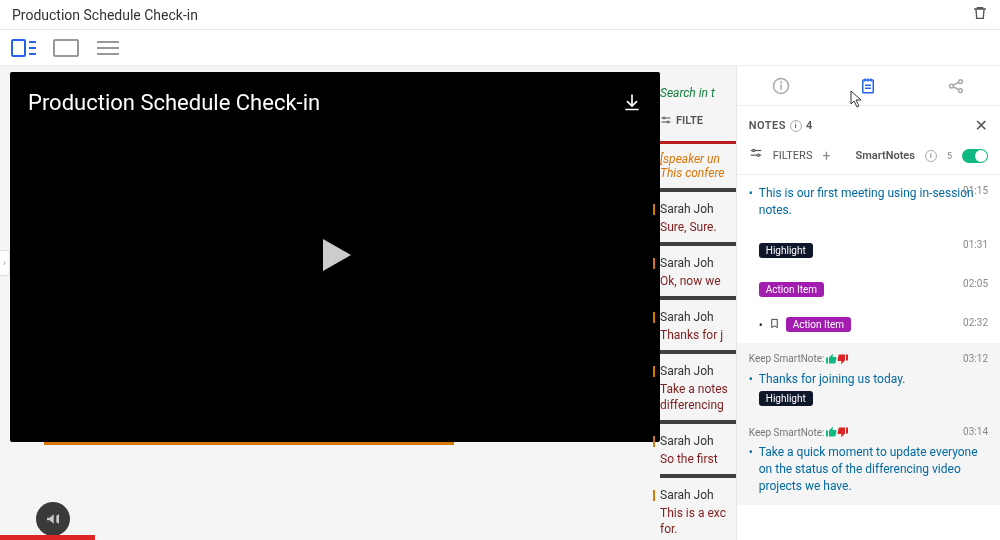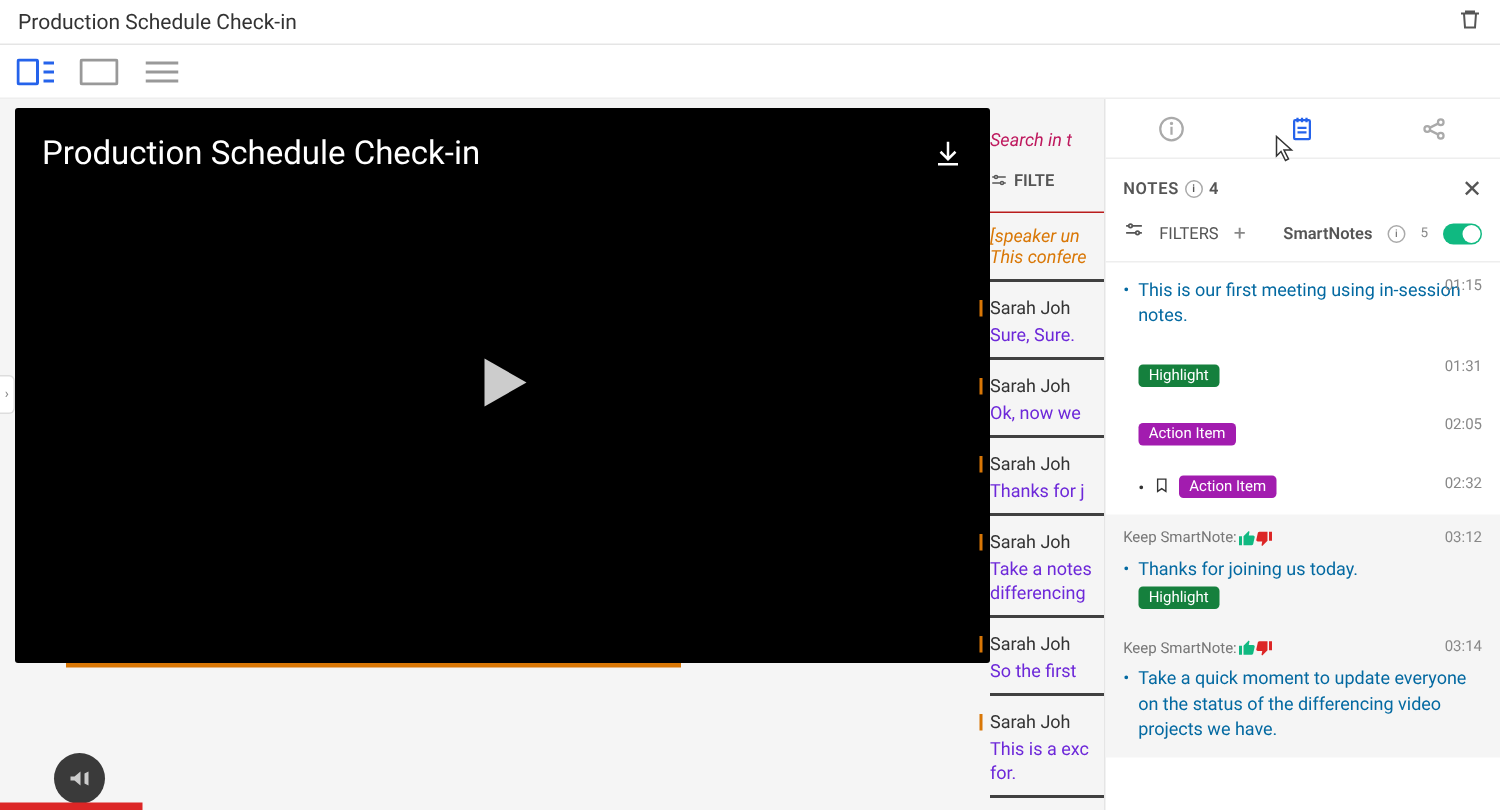--- a/index.html
+++ b/index.html
@@ -20,27 +20,27 @@
 .video-title { position: absolute; top: 18px; left: 18px; color: #fff; font-size: 22px; font-weight: 400; }
 .play-triangle { position: absolute; top: 50%; left: 50%; transform: translate(-50%, -50%); }
 .download-icon { position: absolute; top: 20px; right: 18px; color: #fff; }
 .video-progress { position: absolute; bottom: -3px; left: 34px; width: 410px; height: 3px; background: #d97706; }
 
 .bottom-left { position: absolute; bottom: 0; left: 0; height: 36px; width: 100%; }
 .feedback-circle { position: absolute; left: 36px; bottom: 4px; width: 34px; height: 34px; border-radius: 50%; background: #3a3a3a; display: flex; align-items: center; justify-content: center; }
 .red-bar { position: absolute; bottom: 0; left: 0; width: 95px; height: 5px; background: #dc2626; }
 
 .mid-col { width: 78px; padding-top: 14px; font-size: 12px; color: #666; }
-.search-row { color: #be185d; font-style: italic; font-size: 12px; padding: 6px 0; }
-.filter-row { display: flex; align-items: center; gap: 4px; font-size: 11px; font-weight: 600; color: #555; padding: 8px 0 14px 0; border-bottom: 1px solid #b91c1c; }
-.transcript-item { padding: 8px 0; border-bottom: 2px solid #404040; font-size: 12px; }
+.search-row { color: #15803d; font-style: italic; font-size: 12px; padding: 6px 0; }
+.filter-row { display: flex; align-items: center; gap: 4px; font-size: 11px; font-weight: 600; color: #555; padding: 8px 0 14px 0; border-bottom: 3px solid #b91c1c; }
+.transcript-item { padding: 8px 0; border-bottom: 4px solid #404040; font-size: 12px; }
 .transcript-unknown { color: #d97706; font-style: italic; }
 .transcript-speaker { color: #333; font-size: 12px; padding: 2px 0; position: relative; }
 .transcript-speaker::before { content: ""; position: absolute; left: -7px; top: 4px; width: 2px; height: 11px; background: #d97706; }
-.transcript-text { color: #6d28d9; font-size: 12px; padding-top: 2px; }
+.transcript-text { color: #7f1d1d; font-size: 12px; padding-top: 2px; }
 
 .right-panel { width: 272px; background: #fff; border-left: 1px solid #e5e5e5; display: flex; flex-direction: column; position: relative; }
 .panel-tabs { height: 40px; display: flex; align-items: center; justify-content: space-around; border-bottom: 1px solid #eee; }
 .panel-tab { width: 28px; height: 28px; display: flex; align-items: center; justify-content: center; cursor: pointer; }
 .panel-tabs .active svg { stroke: #2563eb; }
 
 .notes-header { display: flex; align-items: center; justify-content: space-between; padding: 10px 12px 6px 12px; }
 .notes-title { font-size: 11px; font-weight: 600; letter-spacing: 0.5px; color: #555; display: flex; align-items: center; gap: 4px; }
 .count-circle { width: 12px; height: 12px; border: 1px solid #aaa; border-radius: 50%; display: inline-flex; align-items: center; justify-content: center; font-size: 7px; }
 .close-x { font-size: 16px; color: #555; cursor: pointer; }
@@ -51,21 +51,21 @@
 .toggle::after { content: ""; position: absolute; right: 1px; top: 1px; width: 12px; height: 12px; background: #fff; border-radius: 50%; }
 .count5 { font-size: 9px; color: #888; }
 
 .notes-list { flex: 1; overflow-y: auto; }
 .note-item { padding: 10px 12px; font-size: 12px; position: relative; }
 .note-item.smartnote { background: #f5f5f5; }
 .note-text { color: #0369a1; line-height: 1.4; padding-left: 10px; position: relative; }
 .note-text::before { content: "•"; position: absolute; left: 0; top: 0; }
 .note-time { position: absolute; right: 12px; top: 10px; font-size: 10px; color: #888; }
 .tag { display: inline-block; padding: 2px 7px; border-radius: 3px; font-size: 10px; color: #fff; margin-top: 4px; margin-left: 10px; }
-.tag.highlight { background: #15803d; }
+.tag.highlight { background: #0f172a; }
 .tag.action { background: #a21caf; }
 .bookmark-row { display: flex; align-items: center; gap: 6px; padding-left: 10px; }
 .bookmark-ic { width: 11px; height: 13px; }
 
 .keep-row { display: flex; align-items: center; gap: 0; font-size: 10px; color: #777; padding-bottom: 6px; }
 .thumb { width: 12px; height: 12px; }
 .thumb.up { color: #10b981; }
 .thumb.down { color: #dc2626; }
 
 .cursor-arrow { position: absolute; top: 90px; left: 850px; }

